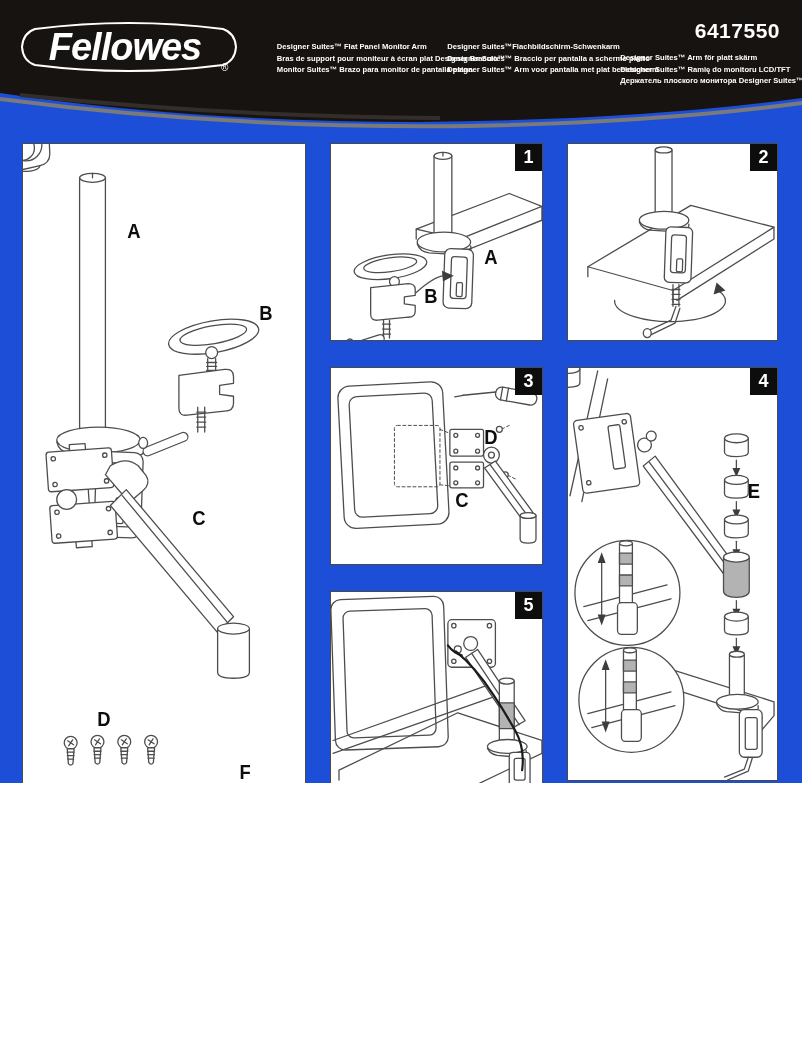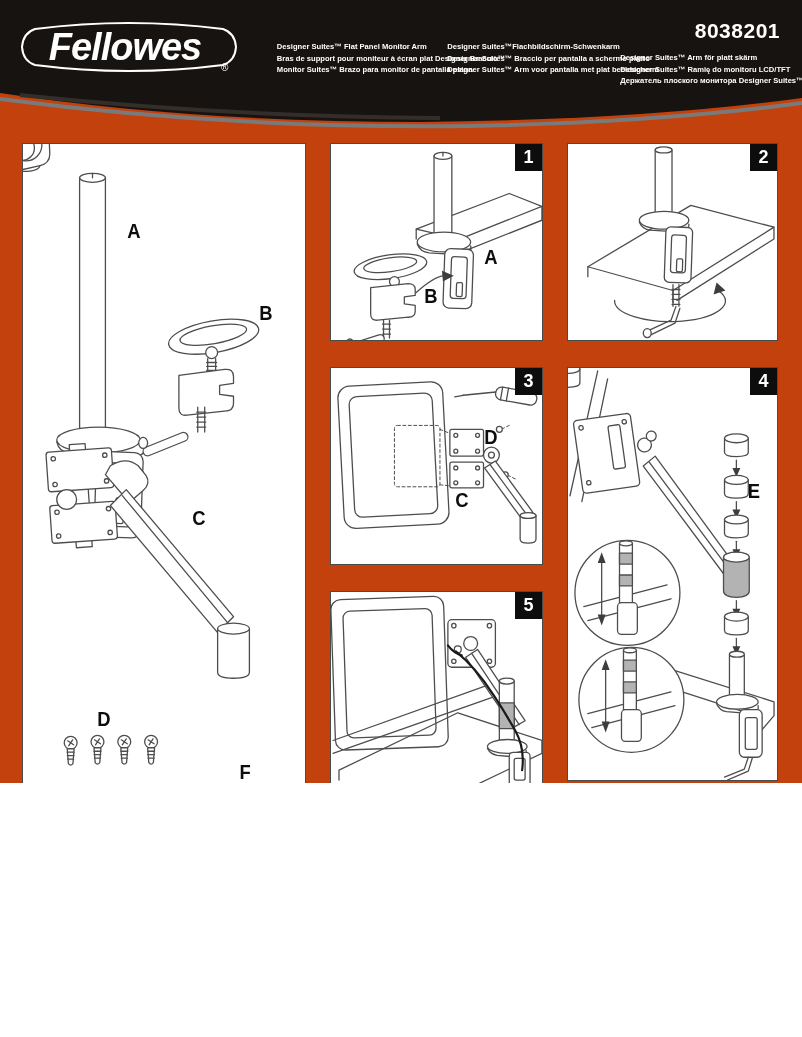--- a/index.html
+++ b/index.html
@@ -1,17 +1,17 @@
 <!DOCTYPE html>
 <html><head>
 <meta charset="utf-8">
 <style>
   *{box-sizing:border-box;margin:0;padding:0}
   body{font-family:"Liberation Sans",sans-serif;background:#fff}
-  .page{position:relative;width:802px;height:783px;background:#c2410c;overflow:hidden}
+  .page{position:relative;width:802px;height:783px;background:#1d4ed8;overflow:hidden}
 
   
   .hdr-svg{position:absolute;left:0;top:0;width:802px;height:132px}
   .logo-svg{position:absolute;left:14px;top:12px;width:230px;height:70px}
   .model{position:absolute;right:22px;top:19px;color:#fff;font-weight:bold;
          font-size:21px;letter-spacing:.5px}
   .hcol{position:absolute;transform:translateX(-50%);text-align:left;color:#fff;
         font-weight:bold;font-size:7.6px;line-height:11.5px}
   .hcol div{white-space:nowrap}
   .c1{left:391px;top:41px}.c2{left:553px;top:41px}.c3{left:712px;top:52px}
@@ -53,21 +53,21 @@
     <path d="M0,0 H802 V98 Q640,120 420,122 Q190,122 0,93 Z" fill="#171310"></path>
     <path d="M20,95 Q230,117 440,118" stroke="#332e2a" stroke-width="4" fill="none"></path>
   </svg>
 
   <svg class="logo-svg" viewBox="0 0 230 70">
     <path d="M8,35 Q9,21 21,17 Q115,5 209,17 Q221,21 222,35 Q221,49 209,53 Q115,65 21,53 Q9,49 8,35 Z" fill="none" stroke="#fff" stroke-width="2"></path>
     <text x="111" y="48" text-anchor="middle" font-size="38" font-weight="bold" font-style="italic" fill="#fff" stroke="none" letter-spacing="-1">Fellowes</text>
     <text x="207" y="59" font-size="10" fill="#fff" stroke="none">®</text>
   </svg>
 
-  <div class="model">8038201</div>
+  <div class="model">6417550</div>
 
   <div class="hcol c1">
     <div>Designer Suites™ Flat Panel Monitor Arm</div>
     <div>Bras de support pour moniteur à écran plat Designer Braccio™</div>
     <div>Monitor Suites™ Brazo para monitor de pantalla plana</div>
   </div>
   <div class="hcol c2">
     <div>Designer Suites™Flachbildschirm-Schwenkarm</div>
     <div>Designer Suites™ Braccio per pantalla a schermo piatto</div>
     <div>Designer Suites™ Arm voor pantalla met plat beeldscherm</div>

